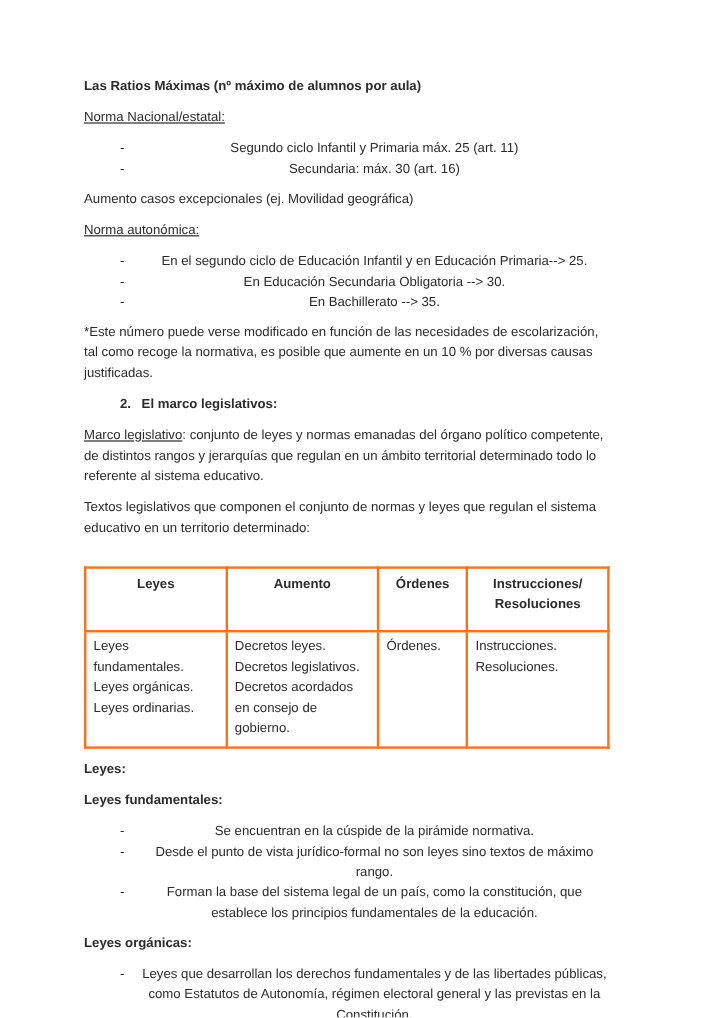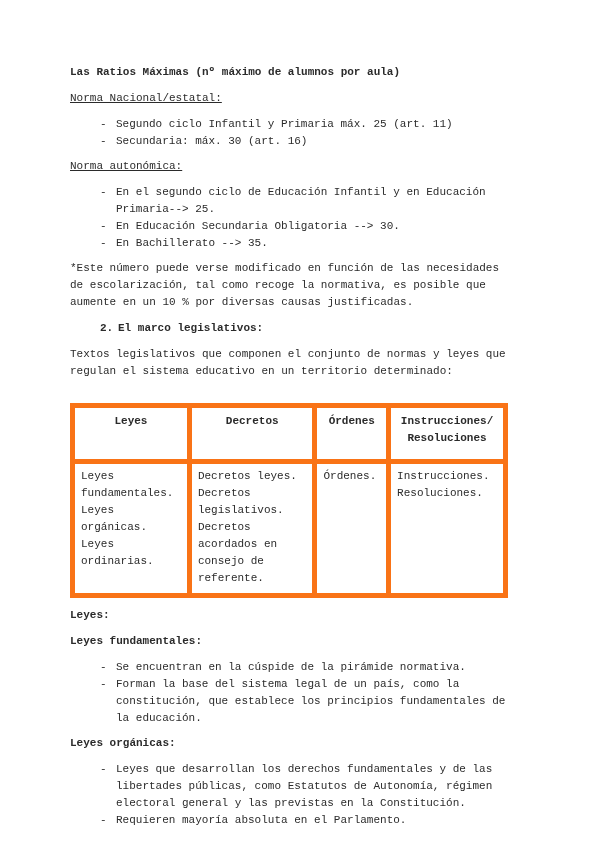--- a/index.html
+++ b/index.html
@@ -3,33 +3,34 @@
 <meta charset="utf-8">
 <style>
   html, body { margin: 0; padding: 0; background: #ffffff; }
   .page {
     position: relative;
     width: 600px;
     height: 848px;
     box-sizing: border-box;
     background: #ffffff;
     padding: 64px 92px 0 70px;
-    font-family: Liberation Mono, monospace;
+    font-family: Liberation Sans, sans-serif;
     font-size: 11px;
     line-height: 17px;
     color: #2b2b2b;
     overflow: hidden;
   }
   .para { margin: 0 0 9px 0; }
   .bold { font-weight: bold; }
   .underline { text-decoration: underline; }
   ul.dash {
     list-style: none;
     margin: 0 0 8px 0;
     padding: 0;
+    text-align: center;
   }
   ul.dash li {
     position: relative;
     padding-left: 46px;
   }
   ul.dash li::before {
     content: "-";
     position: absolute;
     left: 30px;
     top: 0;
@@ -44,21 +45,21 @@
     margin-left: 30px;
     flex: 0 0 auto;
   }
   table.doc-table {
     width: 100%;
     border-collapse: collapse;
     margin: 0 0 9px 0;
     table-layout: fixed;
   }
   table.doc-table th, table.doc-table td {
-    border: 5px solid #f97316;
+    border: 2px solid #f97316;
     vertical-align: top;
     font-size: 11px;
     line-height: 17px;
   }
   table.doc-table th {
     font-weight: bold;
     text-align: center;
     padding: 5px 4px;
     height: 41px;
     box-sizing: content-box;
@@ -80,92 +81,95 @@
 
   <p class="para bold">Las Ratios Máximas (nº máximo de alumnos por aula)</p>
 
   <p class="para underline">Norma Nacional/estatal:</p>
 
   <ul class="dash">
     <li>Segundo ciclo Infantil y Primaria máx. 25 (art. 11)</li>
     <li>Secundaria: máx. 30 (art. 16)</li>
   </ul>
 
+  <p class="para">Aumento casos excepcionales (ej. Movilidad geográfica)</p>
 
   <p class="para underline">Norma autonómica:</p>
 
   <ul class="dash">
     <li>En el segundo ciclo de Educación Infantil y en Educación Primaria--&gt; 25.</li>
     <li>En Educación Secundaria Obligatoria --&gt; 30.</li>
     <li>En Bachillerato --&gt; 35.</li>
   </ul>
 
   <p class="para">*Este número puede verse modificado en función de las necesidades de escolarización, tal como recoge la normativa, es posible que aumente en un 10 % por diversas causas justificadas.</p>
 
   <div class="numbered-heading">
     <span class="num">2.</span>
     <span>El marco legislativos:</span>
   </div>
 
+  <p class="para"><span class="underline">Marco legislativo</span><span>: conjunto de leyes y normas emanadas del órgano político competente, de distintos rangos y jerarquías que regulan en un ámbito territorial determinado todo lo referente al sistema educativo.</span></p>
 
   <p class="para" style="margin-bottom:23px;">Textos legislativos que componen el conjunto de normas y leyes que regulan el sistema educativo en un territorio determinado:</p>
 
   <table class="doc-table">
     <colgroup>
       <col class="col-leyes">
         <col class="col-decr">
         <col class="col-ord">
         <col class="col-instr">
     </colgroup>
     <thead>
       <tr>
         <th>
             <div>Leyes</div>
           </th>
         <th>
-            <div>Decretos</div>
+            <div>Aumento</div>
           </th>
         <th>
             <div>Órdenes</div>
           </th>
         <th>
           <div>Instrucciones/</div>
           <div>Resoluciones</div>
         </th>
       </tr>
     </thead>
     <tbody>
       <tr>
         <td>
           <div>Leyes fundamentales.</div>
           <div>Leyes orgánicas.</div>
           <div>Leyes ordinarias.</div>
         </td>
         <td>
           <div>Decretos leyes.</div>
           <div>Decretos legislativos.</div>
-          <div>Decretos acordados en consejo de referente.</div>
+          <div>Decretos acordados en consejo de gobierno.</div>
         </td>
         <td>
           <div>Órdenes.</div>
         </td>
         <td>
           <div>Instrucciones.</div>
           <div>Resoluciones.</div>
         </td>
       </tr>
     </tbody>
   </table>
 
   <p class="para bold">Leyes:</p>
 
   <p class="para bold">Leyes fundamentales:</p>
 
   <ul class="dash">
     <li>Se encuentran en la cúspide de la pirámide normativa.</li>
+    <li>Desde el punto de vista jurídico-formal no son leyes sino textos de máximo rango.</li>
     <li>Forman la base del sistema legal de un país, como la constitución, que establece los principios fundamentales de la educación.</li>
   </ul>
 
   <p class="para bold">Leyes orgánicas:</p>
 
   <ul class="dash">
     <li>Leyes que desarrollan los derechos fundamentales y de las libertades públicas, como Estatutos de Autonomía, régimen electoral general y las previstas en la Constitución.</li>
     <li>Requieren mayoría absoluta en el Parlamento.</li>
 
   </ul>

